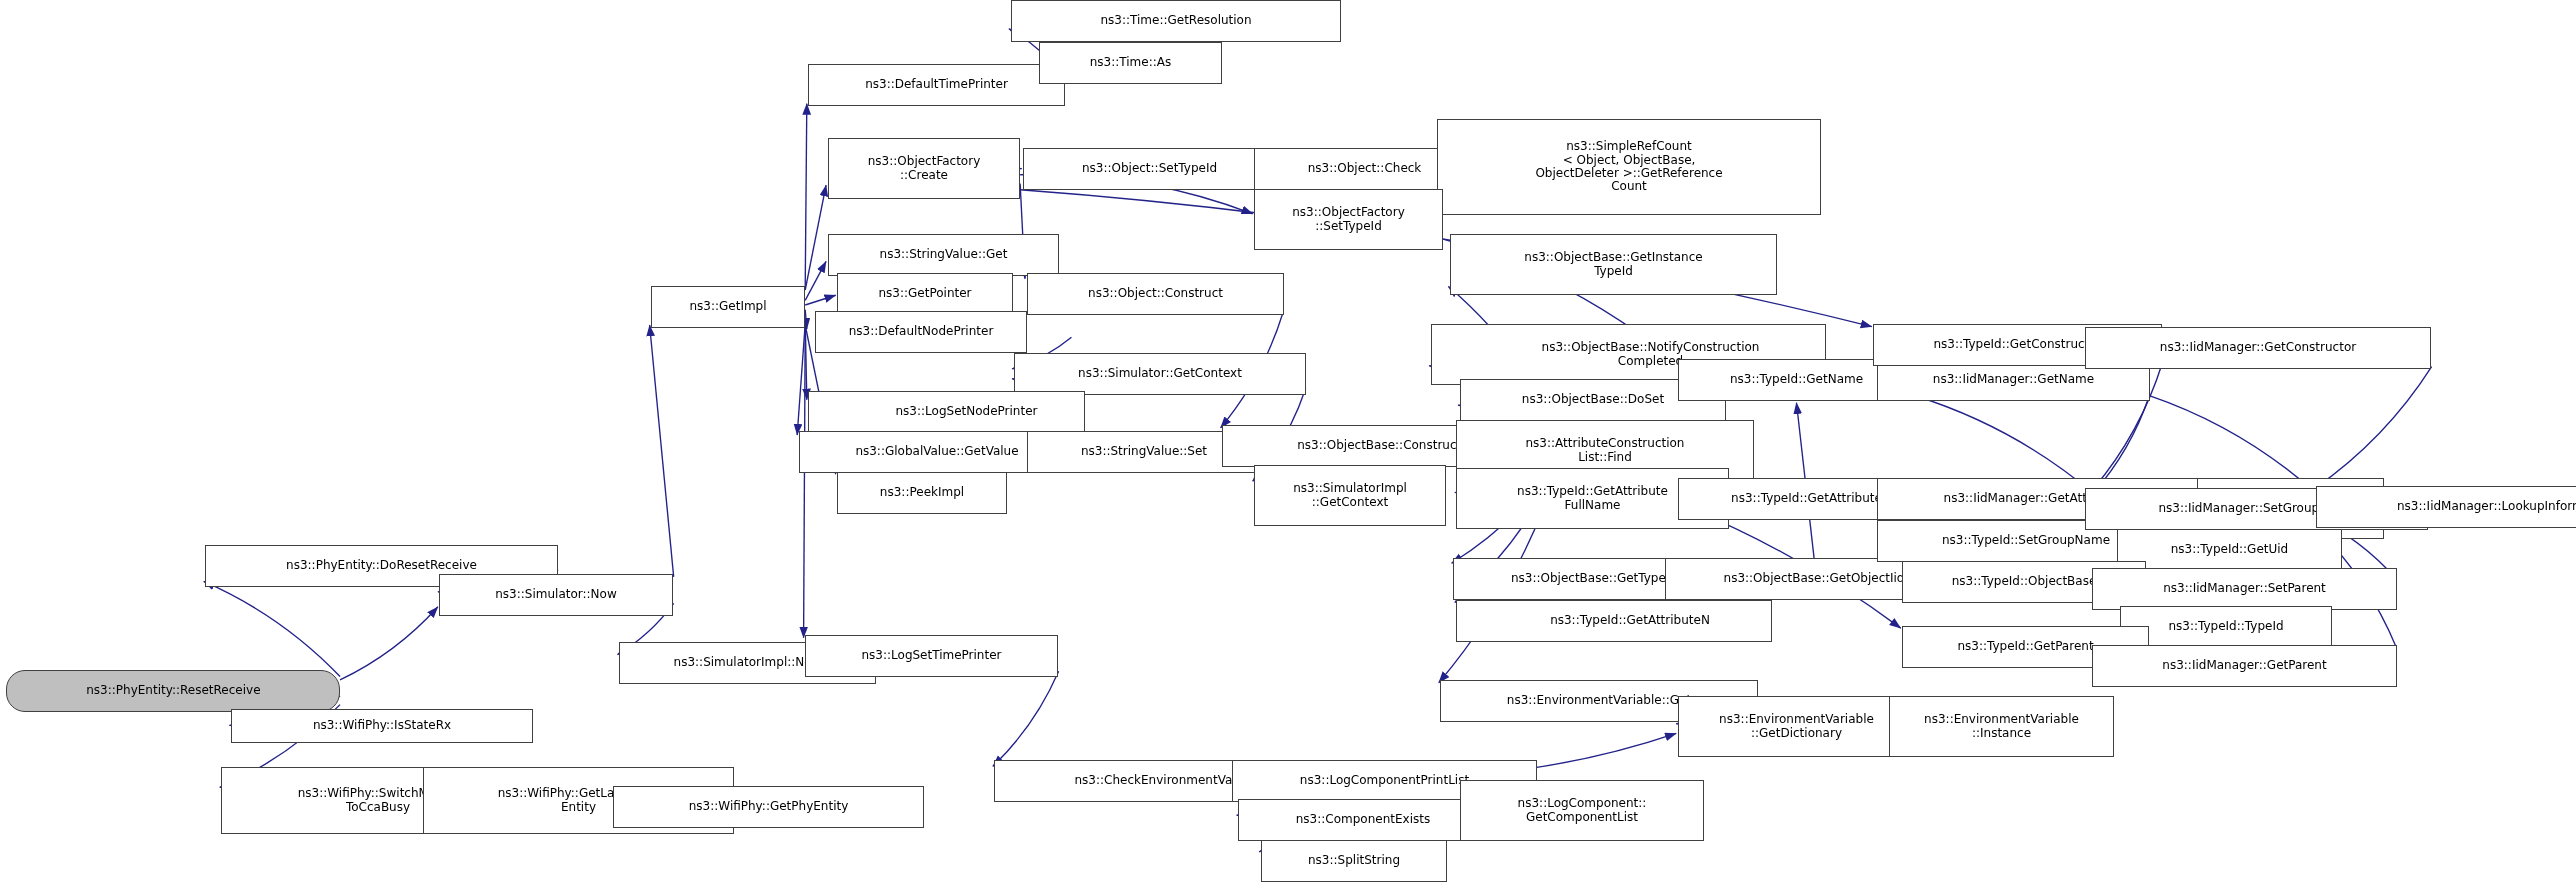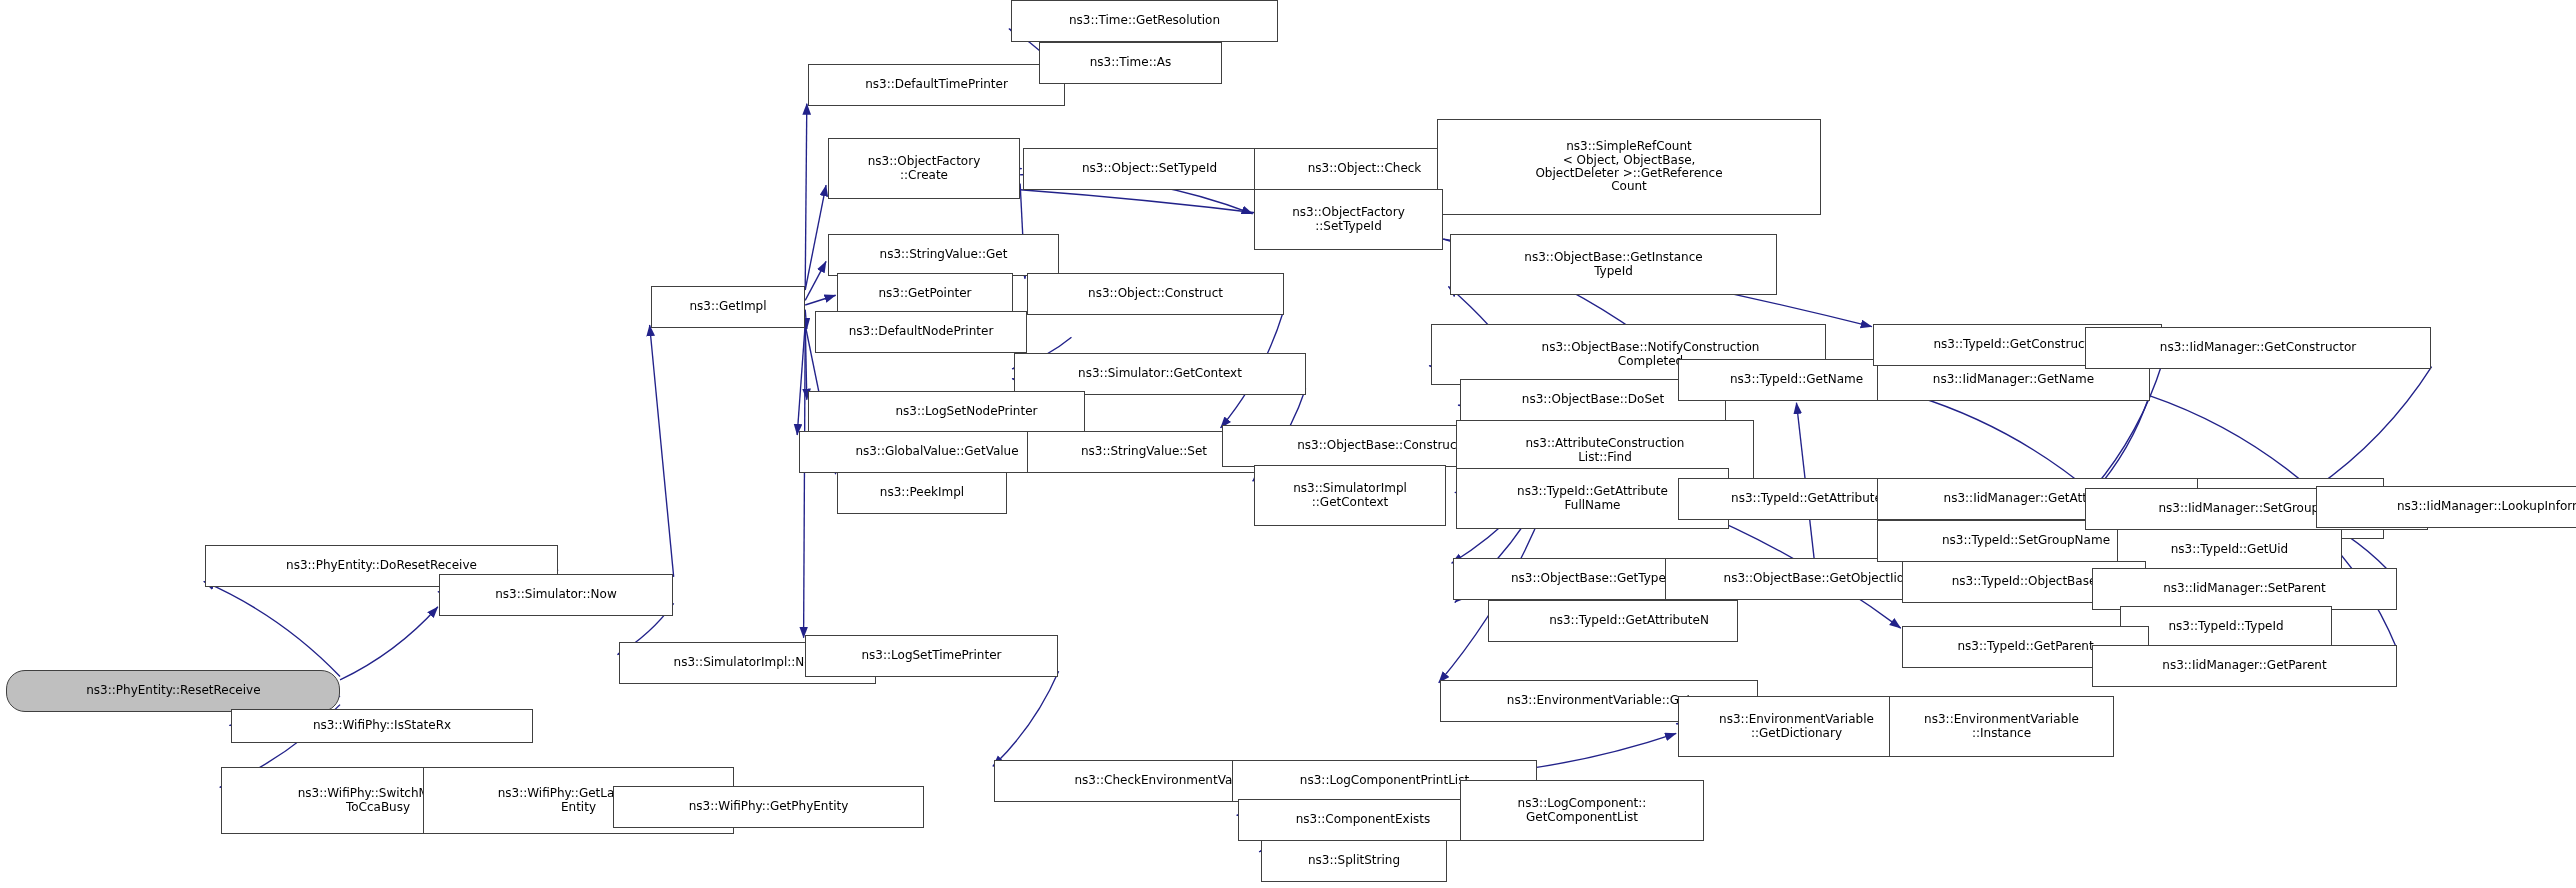--- a/index.html
+++ b/index.html
@@ -135,21 +135,21 @@
       <div class="node" style="left: 231px; top: 709px; width: 302px; height: 34px;">ns3::WifiPhy::IsStateRx</div>
       <div class="node" style="left: 221px; top: 767px; width: 314px; height: 67px;">ns3::WifiPhy::SwitchMaybe
 ToCcaBusy</div>
       <div class="node" style="left: 423px; top: 767px; width: 311px; height: 67px;">ns3::WifiPhy::GetLatestPhy
 Entity</div>
       <div class="node" style="left: 613px; top: 786px; width: 311px; height: 42px;">ns3::WifiPhy::GetPhyEntity</div>
       <div class="node" style="left: 439px; top: 574px; width: 234px; height: 42px;">ns3::Simulator::Now</div>
       <div class="node" style="left: 619px; top: 642px; width: 257px; height: 42px;">ns3::SimulatorImpl::Now</div>
       <div class="node" style="left: 651px; top: 286px; width: 154px; height: 42px;">ns3::GetImpl</div>
       <div class="node" style="left: 808px; top: 64px; width: 257px; height: 42px;">ns3::DefaultTimePrinter</div>
-      <div class="node" style="left: 1011px; top: 0px; width: 267px; height: 42px;">ns3::Time::GetResolution</div>
+      <div class="node" style="left: 1011px; top: 0px; width: 330px; height: 42px;">ns3::Time::GetResolution</div>
       <div class="node" style="left: 1039px; top: 42px; width: 183px; height: 42px;">ns3::Time::As</div>
       <div class="node" style="left: 828px; top: 138px; width: 192px; height: 61px;">ns3::ObjectFactory
 ::Create</div>
       <div class="node" style="left: 1023px; top: 148px; width: 253px; height: 42px;">ns3::Object::SetTypeId</div>
       <div class="node" style="left: 1254px; top: 148px; width: 221px; height: 42px;">ns3::Object::Check</div>
       <div class="node" style="left: 1437px; top: 119px; width: 384px; height: 96px;">ns3::SimpleRefCount
 &lt; Object, ObjectBase,
 ObjectDeleter &gt;::GetReference
 Count</div>
       <div class="node" style="left: 1254px; top: 189px; width: 189px; height: 61px;">ns3::ObjectFactory
@@ -171,21 +171,21 @@
       <div class="node" style="left: 1431px; top: 324px; width: 395px; height: 61px; padding-left: 48px;">ns3::ObjectBase::NotifyConstruction
 Completed</div>
       <div class="node" style="left: 1460px; top: 379px; width: 266px; height: 42px;">ns3::ObjectBase::DoSet</div>
       <div class="node" style="left: 1456px; top: 420px; width: 298px; height: 61px;">ns3::AttributeConstruction
 List::Find</div>
       <div class="node" style="left: 1456px; top: 468px; width: 273px; height: 61px;">ns3::TypeId::GetAttribute
 FullName</div>
       <div class="node" style="left: 1678px; top: 478px; width: 257px; height: 42px;">ns3::TypeId::GetAttribute</div>
       <div class="node" style="left: 1453px; top: 558px; width: 282px; height: 42px;">ns3::ObjectBase::GetTypeId</div>
       <div class="node" style="left: 1665px; top: 558px; width: 298px; height: 42px;">ns3::ObjectBase::GetObjectIid</div>
-      <div class="node" style="left: 1488px; top: 600px; width: 250px; height: 42px; padding-left: 36px;">ns3::TypeId::GetAttributeN</div>
+      <div class="node" style="left: 1456px; top: 600px; width: 316px; height: 42px; padding-left: 36px;">ns3::TypeId::GetAttributeN</div>
       <div class="node" style="left: 1440px; top: 680px; width: 318px; height: 42px;">ns3::EnvironmentVariable::Get</div>
       <div class="node" style="left: 1678px; top: 696px; width: 237px; height: 61px;">ns3::EnvironmentVariable
 ::GetDictionary</div>
       <div class="node" style="left: 1889px; top: 696px; width: 225px; height: 61px;">ns3::EnvironmentVariable
 ::Instance</div>
       <div class="node" style="left: 1678px; top: 359px; width: 237px; height: 42px;">ns3::TypeId::GetName</div>
       <div class="node" style="left: 1877px; top: 359px; width: 273px; height: 42px;">ns3::IidManager::GetName</div>
       <div class="node" style="left: 1873px; top: 324px; width: 289px; height: 42px;">ns3::TypeId::GetConstructor</div>
       <div class="node" style="left: 2085px; top: 327px; width: 346px; height: 42px;">ns3::IidManager::GetConstructor</div>
       <div class="node" style="left: 2095px; top: 478px; width: 289px; height: 61px;">ns3::Singleton&lt; IidManager

